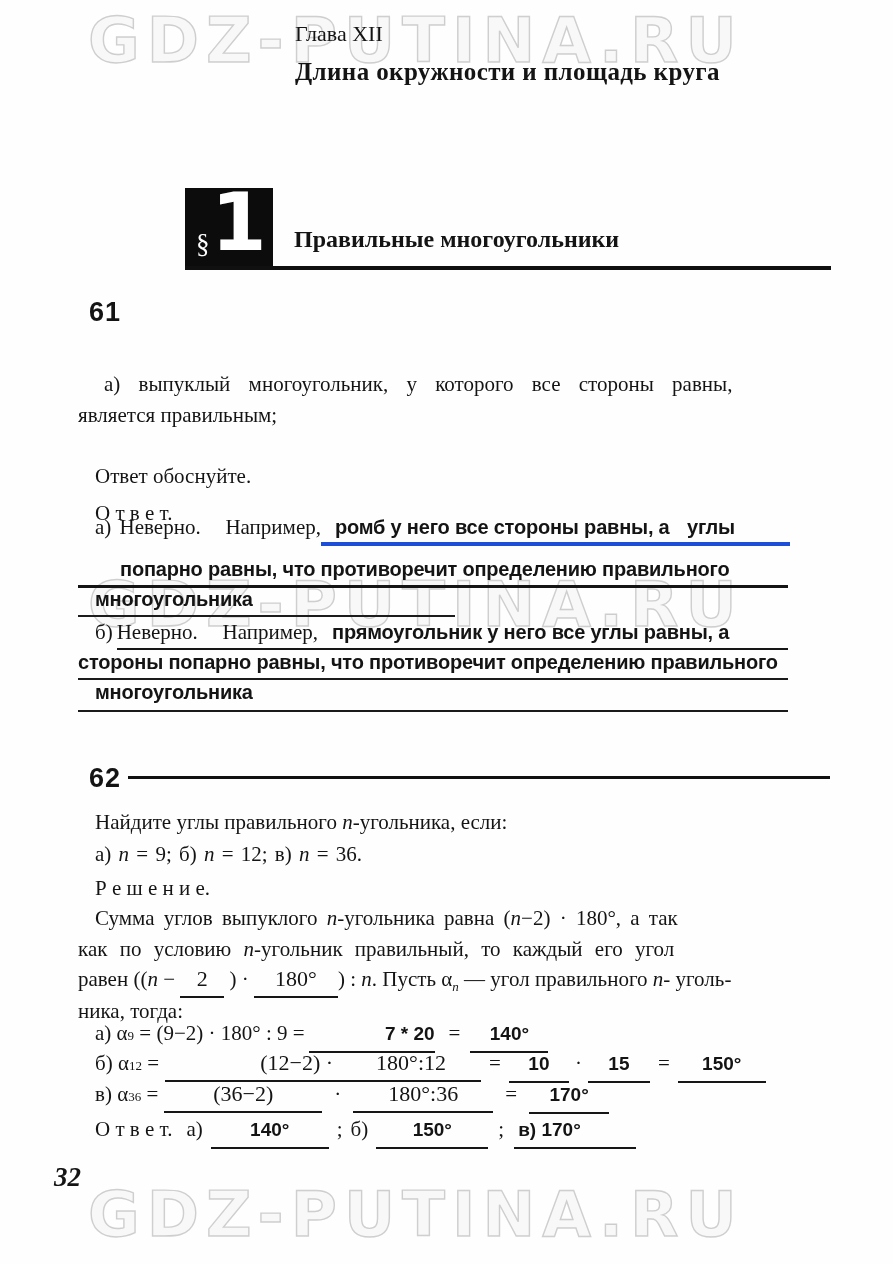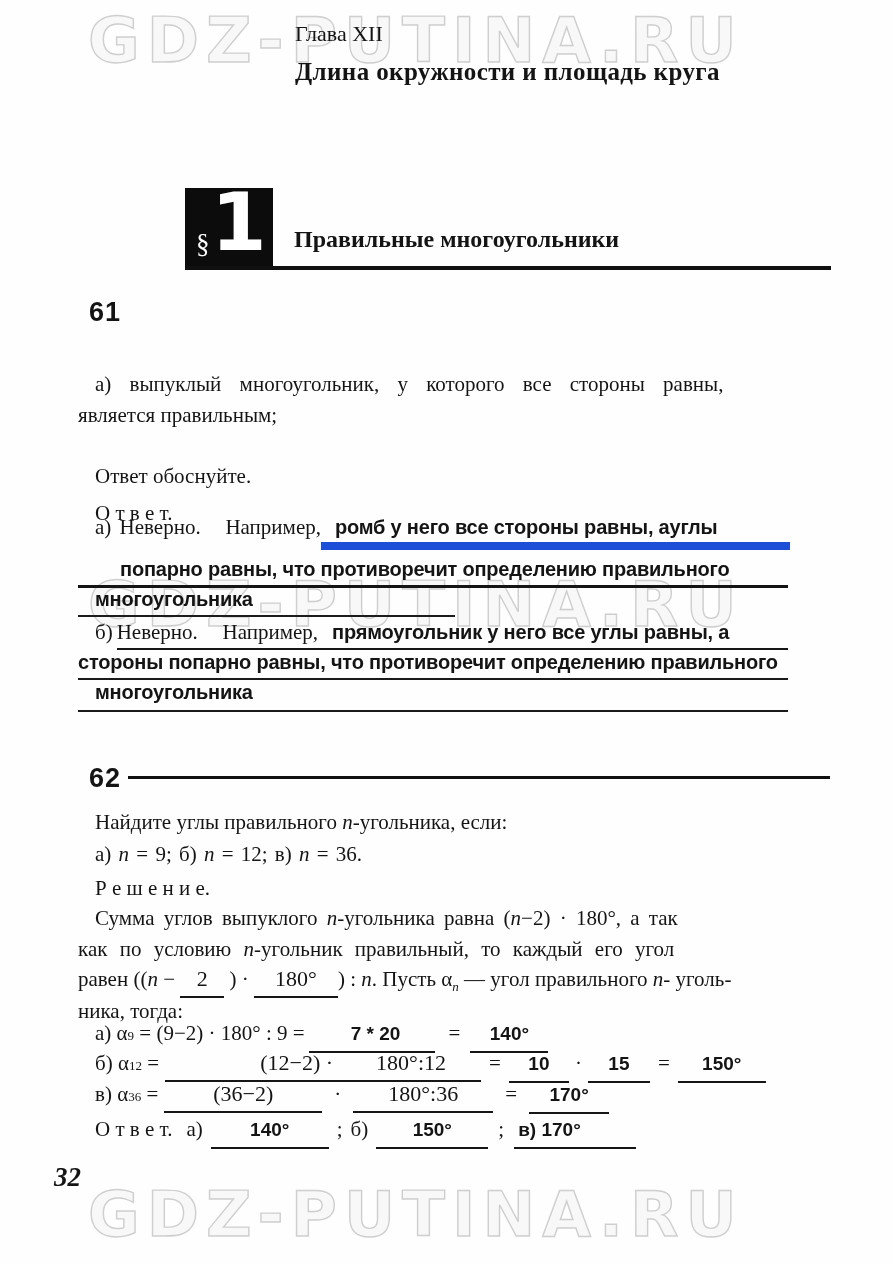--- a/index.html
+++ b/index.html
@@ -51,29 +51,29 @@
     <div class="abs" style="left:295px;top:58px;font-size:25px;font-weight:700;letter-spacing:0.4px;">Длина окружности и площадь круга</div>
 
     <div class="abs badge" style="left:185px;top:188px;width:88px;height:78px;">
       <span class="abs" style="left:11px;bottom:6px;color:#ffffff;font-size:27px;">§</span>
       <span class="abs" style="left:26px;top:-12px;color:#ffffff;font-size:80px;font-weight:700;font-family:'DejaVu Sans',sans-serif;">1</span>
     </div>
     <div class="abs rule" style="left:185px;top:266px;width:646px;height:4px;"></div>
     <div class="abs" style="left:294px;top:226px;font-size:24px;font-weight:700;">Правильные многоугольники</div>
 
     <div class="abs num" style="left:89px;top:297px;">61</div>
-    <div class="abs t" style="left:95px;top:371px;word-spacing:13px;">а) выпуклый многоугольник, у которого все стороны равны,</div>
+    <div class="abs t" style="left:104px;top:371px;word-spacing:13px;">а) выпуклый многоугольник, у которого все стороны равны,</div>
     <div class="abs t" style="left:78px;top:402px;">является правильным;</div>
     <div class="abs t" style="left:95px;top:463px;">Ответ обоснуйте.</div>
 
     <div class="abs t spaced" style="left:95px;top:500px;">О т в е т.</div>
 
     <div class="abs row" style="left:95px;top:496px;width:695px;">
       <span class="t" style="word-spacing:3px;">а) Неверно.   Например,</span>
-      <span style="flex:1;border-bottom:8px solid #1d4ed8;display:flex;justify-content:flex-start;align-items:baseline;padding:0 55px 3px 14px;margin-top:20px;">
+      <span style="flex:1;border-bottom:4px solid #1d4ed8;display:flex;justify-content:space-between;align-items:baseline;padding:0 55px 3px 14px;margin-top:20px;">
         <span class="hw">ромб у него все стороны равны, а</span>
         <span class="hw">углы</span>
       </span>
     </div>
     <div class="abs hw" style="left:78px;top:558px;width:710px;border-bottom:3px solid #141414;padding:0 0 4px 42px;box-sizing:border-box;">попарно равны, что противоречит определению правильного</div>
     <div class="abs" style="left:78px;top:588px;">
       <span class="hw" style="display:inline-block;width:377px;border-bottom:2px solid #1c1c1c;padding:0 0 4px 17px;box-sizing:border-box;">многоугольника</span>
     </div>
 
     <div class="abs row" style="left:95px;top:619px;width:693px;">
@@ -98,21 +98,21 @@
     <div class="abs t" style="left:95px;top:905px;word-spacing:4px;"><span>Сумма углов выпуклого </span><i>n</i><span>-угольника равна (</span><i>n</i><span>−2) · 180°, а так</span></div>
 
     <div class="abs t" style="left:78px;top:936px;word-spacing:7px;"><span>как по условию </span><i>n</i><span>-угольник правильный, то каждый его угол</span></div>
 
     <div class="abs t" style="left:78px;top:966px;"><span>равен ((</span><i>n</i><span> − </span><span class="fill sfill" style="width:44px;">2</span><span> ) · </span><span class="fill sfill" style="width:84px;">180°</span><span>) : </span><i>n</i><span>. Пусть </span><span>α</span><sub><i>n</i></sub><span> — угол правильного </span><i>n</i><span>- уголь-</span></div>
 
     <div class="abs t" style="left:78px;top:998px;">ника, тогда:</div>
 
     <div class="abs row t" style="left:95px;top:1020px;">
       <span>а) </span><span>α</span><sub>9</sub><span> = (9−2) · 180° : 9 =</span>
-      <span class="fill hw-s" style="width:118px;text-align:center;padding-left:8px;margin-left:4px;">7 * 20</span>
+      <span class="fill hw-s" style="width:118px;text-align:right;padding-left:8px;margin-left:4px;">7 * 20</span>
       <span style="margin:0 10px 0 14px;">=</span>
       <span class="fill hw-s" style="width:78px;">140°</span>
     </div>
 
     <div class="abs row t" style="left:95px;top:1050px;">
       <span>б) </span><span>α</span><sub>12</sub><span> =</span>
       <span class="fill sfill" style="width:168px;text-align:right;padding-right:8px;margin-left:6px;">(12−2) ·</span>
       <span class="fill sfill" style="width:140px;">180°:12</span>
       <span style="margin:0 8px;">=</span>
       <span class="fill hw-s" style="width:60px;">10</span>

